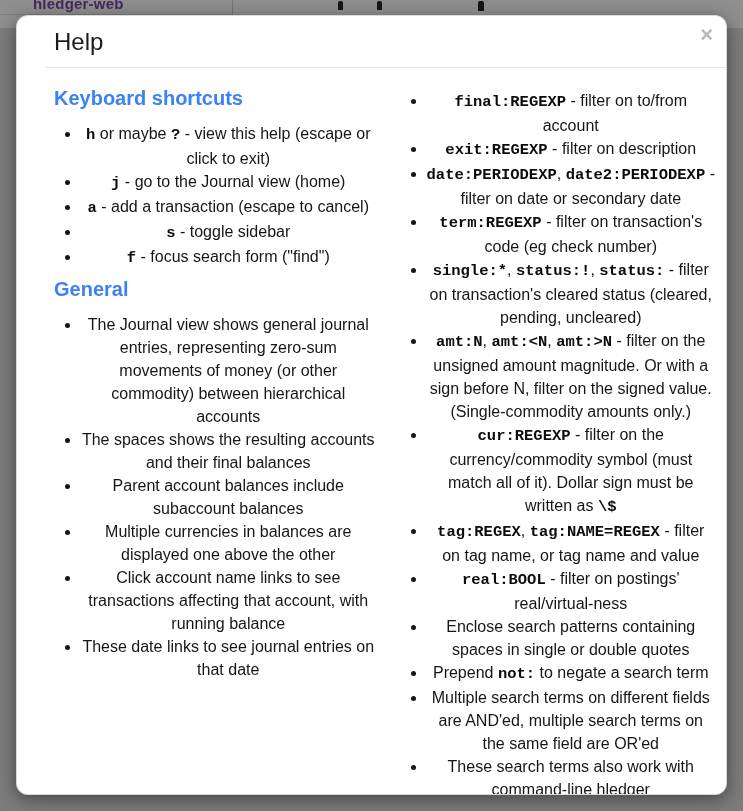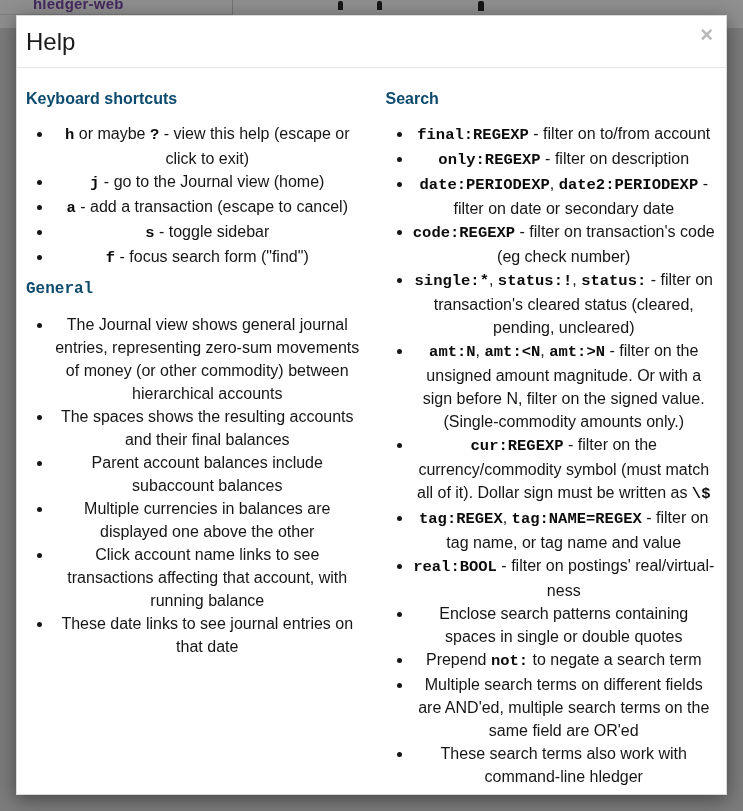--- a/index.html
+++ b/index.html
@@ -26,22 +26,22 @@
   }
   .frag{position:absolute;top:1px;background:#151515;border-radius:2px 2px 0 0;}
   .frag1{left:338px;width:5px;height:9px;}
   .frag2{left:377px;width:5px;height:9px;}
   .frag3{left:478px;width:6px;height:10px;}
 
   
   .modal{
     position:absolute;left:16px;top:15px;width:711px;height:780px;
     background:#ffffff;border:1px solid rgba(0,0,0,.15);
-    border-radius:0;box-shadow:0 4px 18px rgba(0,0,0,.45);
-    box-sizing:border-box;overflow:hidden;
+    border-radius:12px;box-shadow:0 4px 18px rgba(0,0,0,.45);
+    box-sizing:border-box;overflow:hidden;padding-left:28px;
   }
   .modal-header{
     position:relative;
     padding:12px 16px 12px 9px;
     border-bottom:1px solid #e5e5e5;
   }
   .modal-title{
     font-size:24px;font-weight:400;line-height:27px;color:#1b1b1b;
   }
   .close-btn{
@@ -49,24 +49,24 @@
     border:none;background:none;padding:0;cursor:pointer;
     font-family:"Liberation Sans",sans-serif;
     font-size:22px;font-weight:700;color:#b9b9b9;line-height:22px;
   }
   .modal-body{padding:21px 9px 30px;}
   .row{display:flex;}
   .col{width:50%;box-sizing:border-box;}
   .col-left{padding-right:10px;}
   .col-right{padding-left:14px;padding-right:2px;}
   .section-heading{
-    font-size:16px;font-weight:700;color:#0c4a6e;
+    font-size:20px;font-weight:700;color:#3b82f6;
     margin:0 0 14px;line-height:19px;
   }
-  .col .section-heading + ul + .section-heading{margin-top:8px;font-family:Liberation Mono, monospace;}
+  .col .section-heading + ul + .section-heading{margin-top:8px;}
   .help-list{
     margin:0 0 10px;padding:0 0 0 27px;list-style:disc;text-align:center;
   }
   .help-list li{
     font-size:16px;line-height:23px;color:#161616;
   }
   code{
     font-family:"Liberation Mono","DejaVu Sans Mono",monospace;
     font-weight:700;font-size:15.5px;color:#0c0c0c;
   }
@@ -103,26 +103,25 @@
           <ul class="help-list">
             <li>The Journal view shows general journal entries, representing zero-sum movements of money (or other commodity) between hierarchical accounts</li>
             <li>The spaces shows the resulting accounts and their final balances</li>
             <li>Parent account balances include subaccount balances</li>
             <li>Multiple currencies in balances are displayed one above the other</li>
             <li>Click account name links to see transactions affecting that account, with running balance</li>
             <li>These date links to see journal entries on that date</li>
           </ul>
         </div>
       <div class="col col-right" id="col-right">
-          <div class="section-heading">Search</div>
           <ul class="help-list">
             <li><code>final:REGEXP</code> - filter on to/from account</li>
-            <li><code>only:REGEXP</code> - filter on description</li>
+            <li><code>exit:REGEXP</code> - filter on description</li>
             <li><code>date:PERIODEXP</code>, <code>date2:PERIODEXP</code> - filter on date or secondary date</li>
-            <li><code>code:REGEXP</code> - filter on transaction's code (eg check number)</li>
+            <li><code>term:REGEXP</code> - filter on transaction's code (eg check number)</li>
             <li><code>single:*</code>, <code>status:!</code>, <code>status:</code> - filter on transaction's cleared status (cleared, pending, uncleared)</li>
             <li><code>amt:N</code>, <code>amt:&lt;N</code>, <code>amt:&gt;N</code> - filter on the unsigned amount magnitude. Or with a sign before N, filter on the signed value. (Single-commodity amounts only.)</li>
             <li><code>cur:REGEXP</code> - filter on the currency/commodity symbol (must match all of it). Dollar sign must be written as <code>\$</code></li>
             <li><code>tag:REGEX</code>, <code>tag:NAME=REGEX</code> - filter on tag name, or tag name and value</li>
             <li><code>real:BOOL</code> - filter on postings' real/virtual-ness</li>
             <li>Enclose search patterns containing spaces in single or double quotes</li>
             <li>Prepend <code>not:</code> to negate a search term</li>
             <li>Multiple search terms on different fields are AND'ed, multiple search terms on the same field are OR'ed</li>
             <li>These search terms also work with command-line hledger</li>
           </ul>

